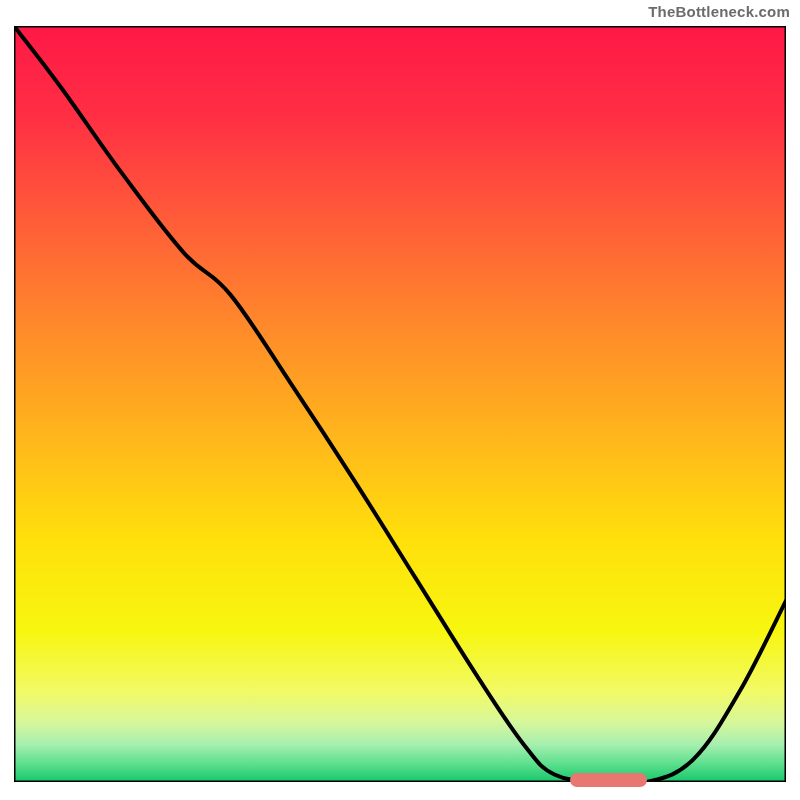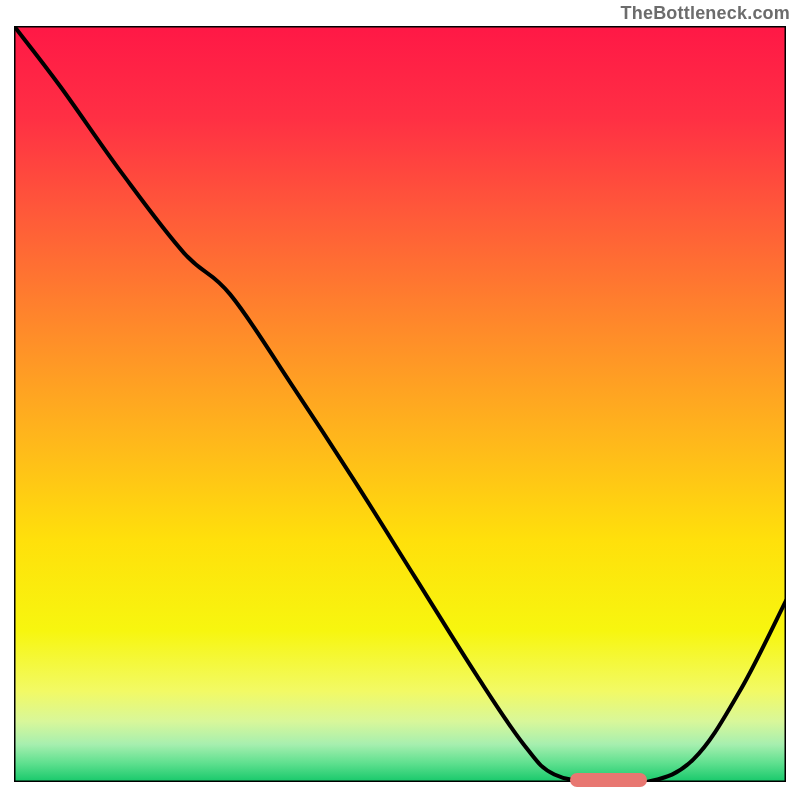--- a/index.html
+++ b/index.html
@@ -13,21 +13,21 @@
   }
   .stage {
     position: relative;
     width: 800px;
     height: 800px;
   }
   .watermark {
     position: absolute;
     top: 3px;
     right: 10px;
-    font-size: 18px;
+    font-size: 15px;
     font-weight: 600;
     color: #6c6c6c;
     letter-spacing: 0.2px;
     font-family: Arial, Helvetica, sans-serif;
   }
   .plot-area {
     position: absolute;
     left: 14px;
     top: 26px;
     width: 772px;

